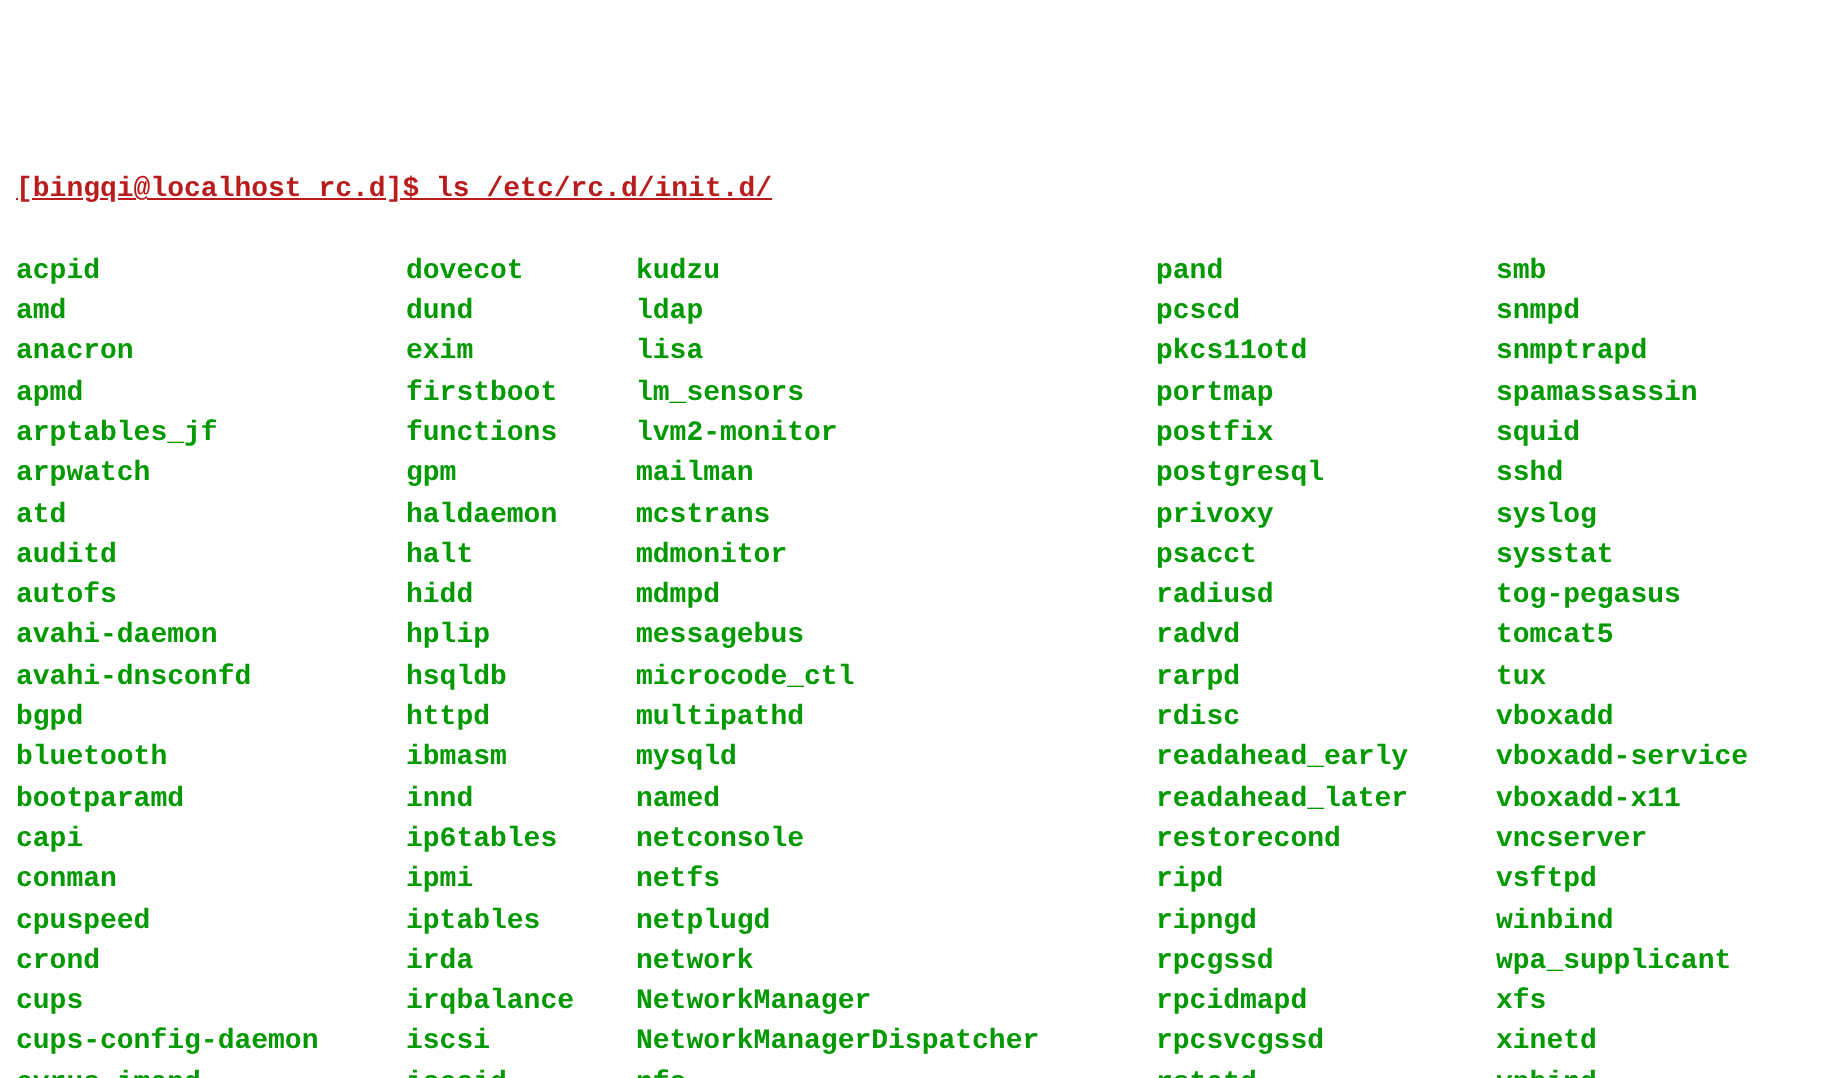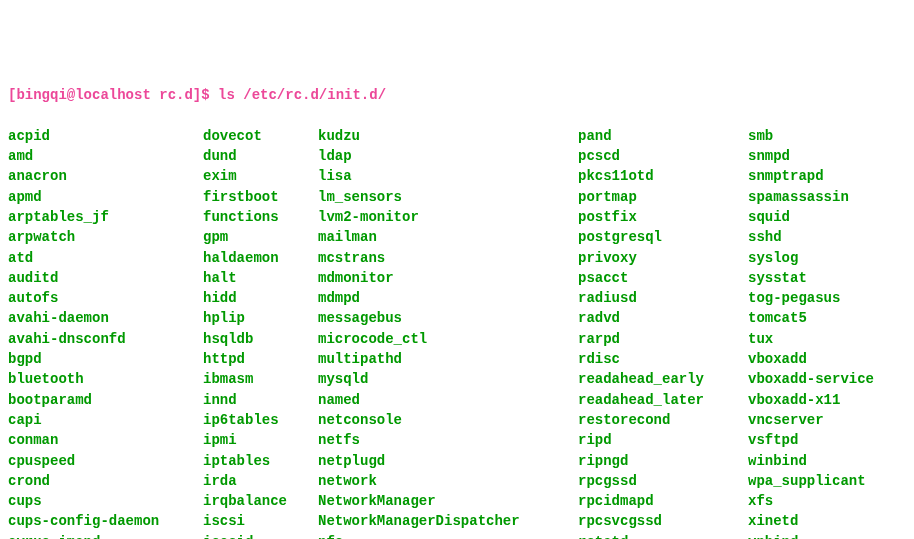--- a/index.html
+++ b/index.html
@@ -10,22 +10,23 @@
     body {
       font-family: 'Courier New', Courier, monospace;
       font-size: 14px;
       background-color: #ffffff;
       color: #000000;
       padding: 4px 8px;
       white-space: pre;
       line-height: 1.45;
     }
     .prompt-line {
-      color: #ec4899;
+      color: #b91c1c;
       font-weight: bold;
+      text-decoration: underline;
     }
     .listing {
       display: flex;
       flex-direction: row;
       gap: 0;
     }
     .col {
       display: flex;
       flex-direction: column;
     }

